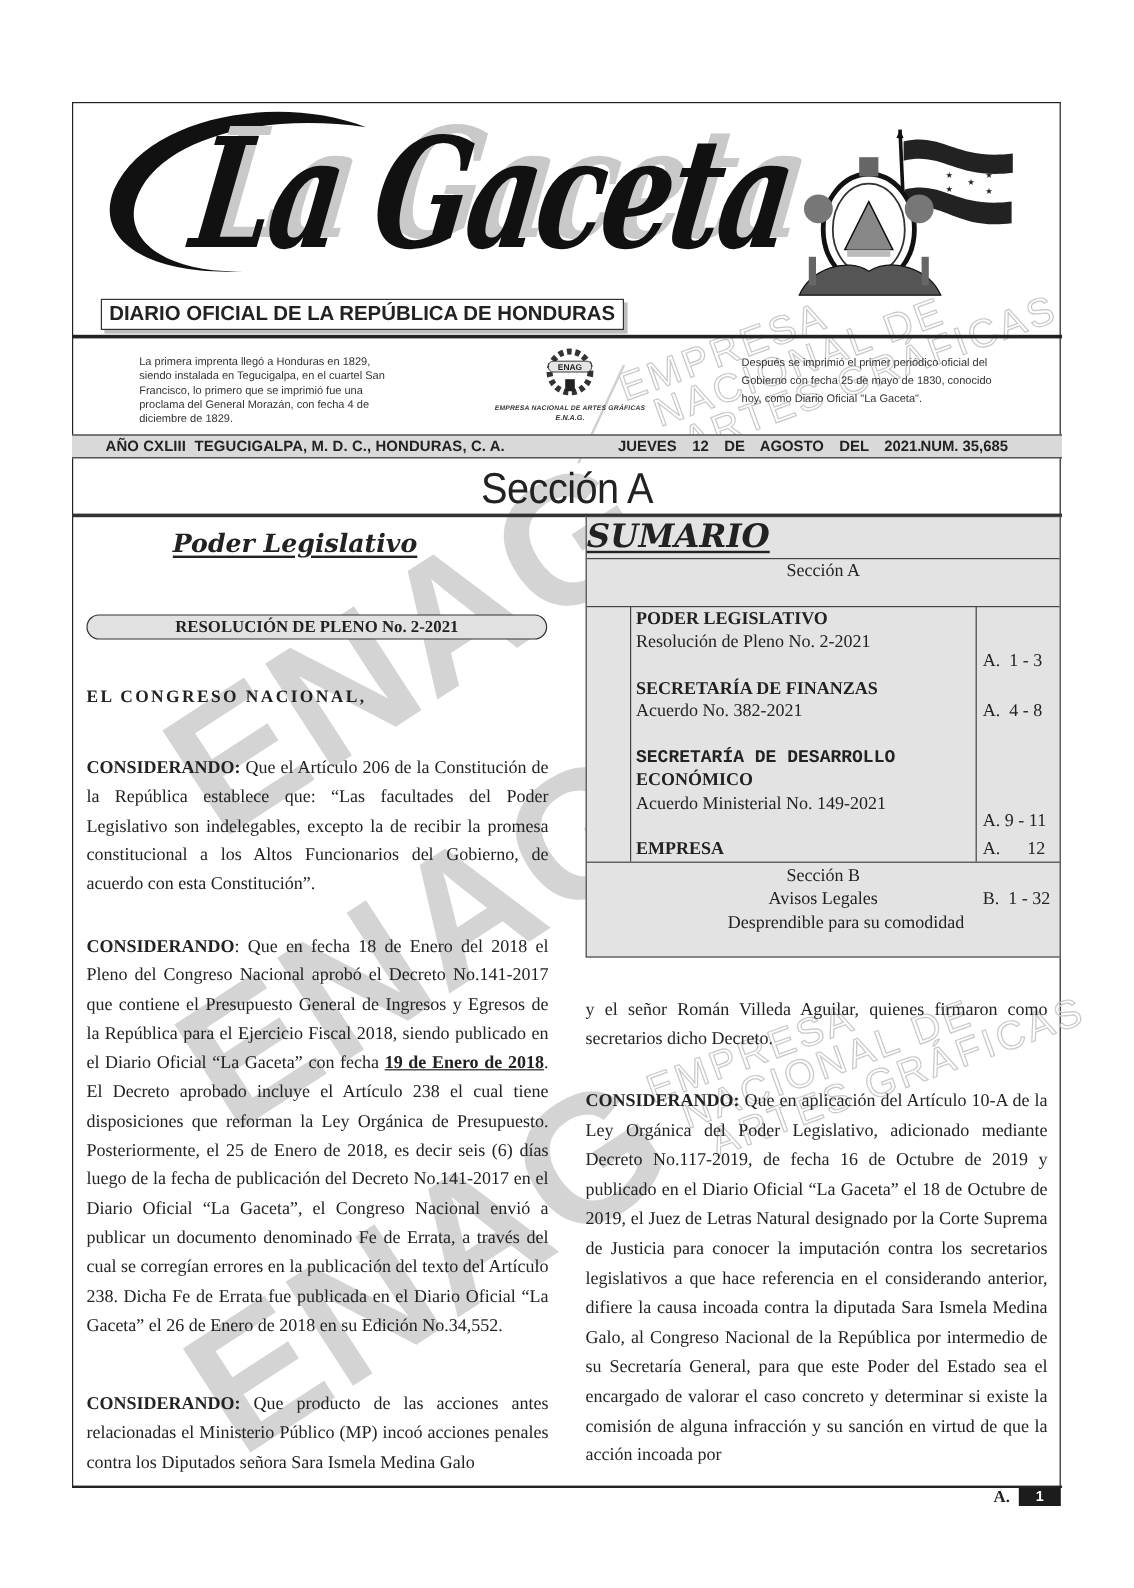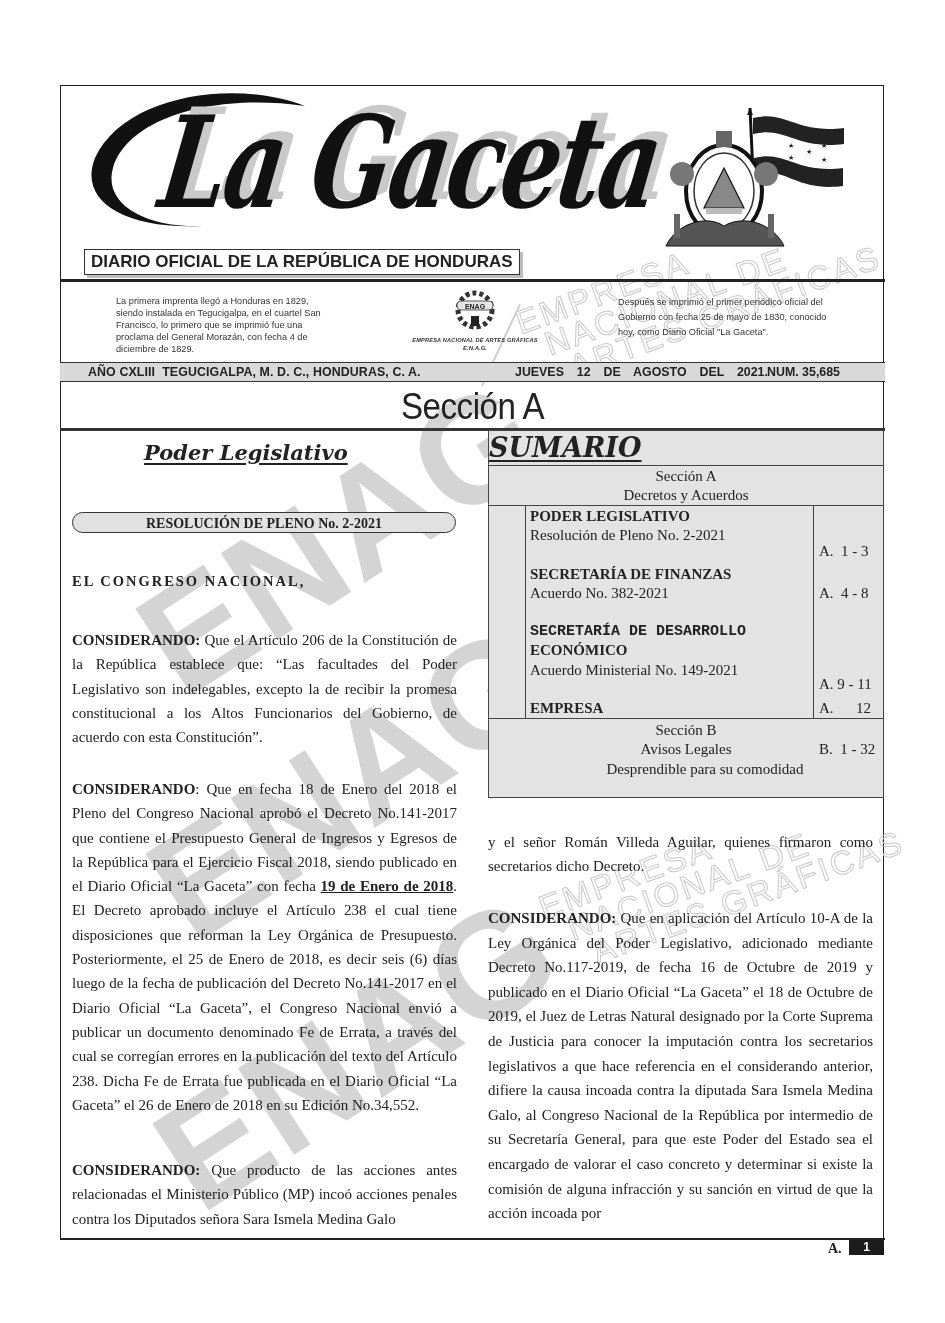--- a/index.html
+++ b/index.html
@@ -149,21 +149,20 @@
   <b>CONSIDERANDO</b><span>: Que en fecha 18 de Enero del 2018 el Pleno del Congreso Nacional aprobó el Decreto No.141-2017 que contiene el Presupuesto General de Ingresos y Egresos de la República para el Ejercicio Fiscal 2018, siendo publicado en el Diario Oficial “La Gaceta” con fecha </span><span class="ul">19 de Enero de 2018</span><span>. El Decreto aprobado incluye el Artículo 238 el cual tiene disposiciones que reforman la Ley Orgánica de Presupuesto. Posteriormente, el 25 de Enero de 2018, es decir seis (6) días luego de la fecha de publicación del Decreto No.141-2017 en el Diario Oficial “La Gaceta”, el Congreso Nacional envió a publicar un documento denominado Fe de Errata, a través del cual se corregían errores en la publicación del texto del Artículo 238. Dicha Fe de Errata fue publicada en el Diario Oficial “La Gaceta” el 26 de Enero de 2018 en su Edición No.34,552.</span>
 </div>
 <div class="para col-left" style="top:1158px;">
   <b>CONSIDERANDO:</b><span> Que producto de las acciones antes relacionadas el Ministerio Público (MP) incoó acciones penales contra los Diputados señora Sara Ismela Medina Galo</span>
 </div>
 
 <div class="sumario">
   <div class="sumario-title"><span>SUMARIO</span></div>
   <div class="sumario-hr" style="top:34px;"></div>
   <div class="sum-sec" style="top:36px;">Sección A</div>
-  <div class="sum-sec" style="top:55px;">Decretos y Acuerdos</div>
   <div class="sumario-hr" style="top:74px;"></div>
   <div class="sum-vl" style="left:36px; top:74px; height:213px;"></div>
   <div class="sum-vl" style="left:324px; top:74px; height:213px;"></div>
 
   <div class="sum-head" style="top:76px;">PODER LEGISLATIVO</div>
   <div class="sum-sub" style="top:95px;">Resolución de Pleno No. 2-2021</div>
   <div class="sum-page" style="top:111px;">A.  1 - 3</div>
 
   <div class="sum-head" style="top:134px;">SECRETARÍA DE FINANZAS</div>
   <div class="sum-sub" style="top:153px;">Acuerdo No. 382-2021</div>

